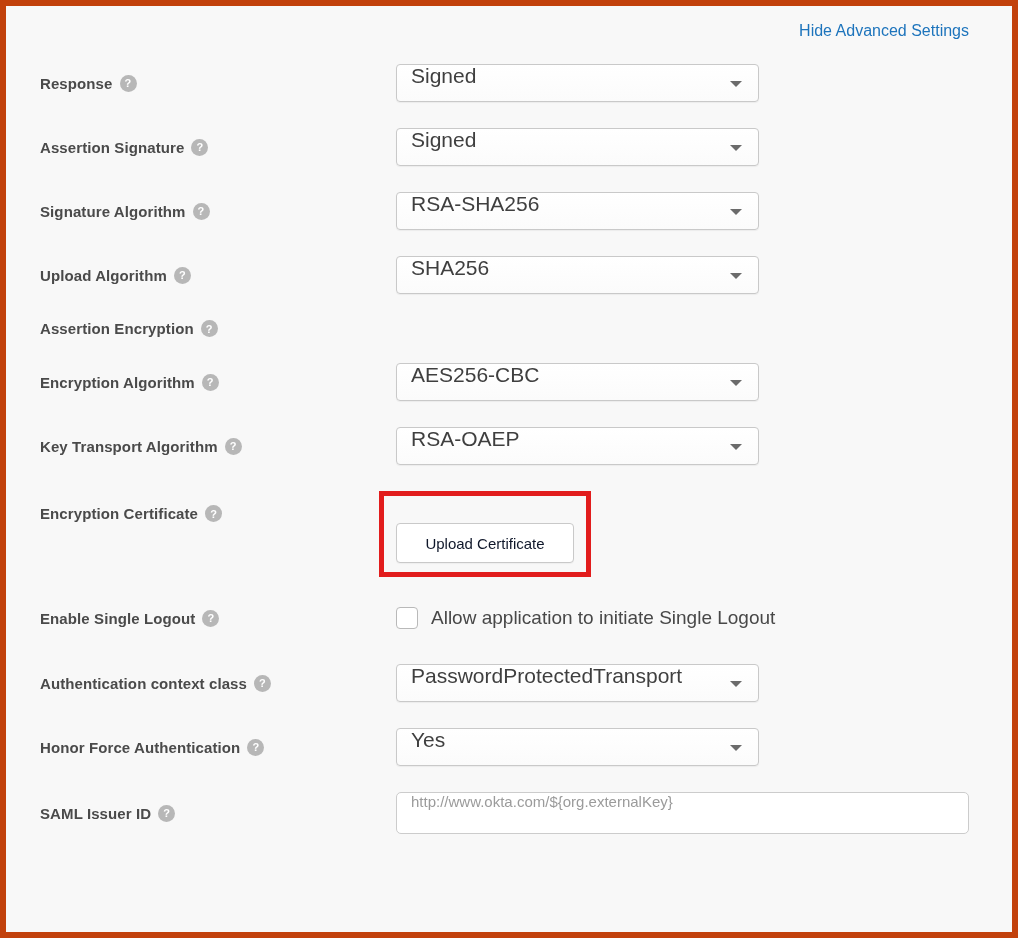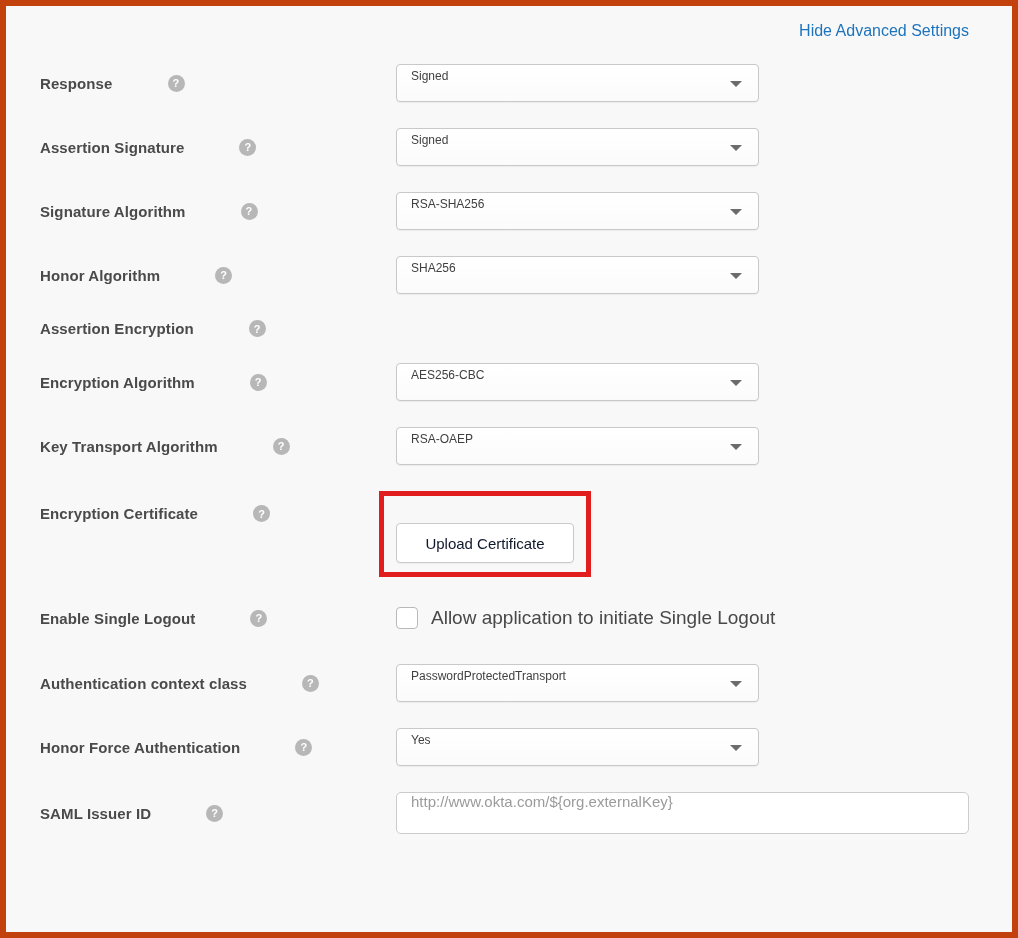--- a/index.html
+++ b/index.html
@@ -35,21 +35,20 @@
   }
   .row-label {
     width: 356px;
     flex: none;
     font-size: 15px;
     font-weight: bold;
     color: #4a4a4a;
     display: flex;
     align-items: flex-start;
     letter-spacing: .1px;
-    gap: 48px;
   }
   .help {
     display: inline-flex;
     align-items: center;
     justify-content: center;
     width: 17px; height: 17px;
     margin-left: 7px;
     border-radius: 50%;
     background: #b7b7b7;
     color: #ffffff;
@@ -62,21 +61,21 @@
     position: relative;
     width: 363px;
     height: 38px;
     background: linear-gradient(#ffffff, #fbfbfb);
     border: 1px solid #c9c9c9;
     border-radius: 4px;
     box-shadow: 0 1px 1px rgba(0,0,0,0.05);
     display: flex;
     align-items: center;
     padding: 0 36px 14px 14px;
-    font-size: 12px;
+    font-size: 21px;
     color: #3f3f3f;
     cursor: pointer;
   }
   .caret {
     position: absolute;
     right: 16px;
     top: 16px;
     width: 0; height: 0;
     border-left: 6px solid transparent;
     border-right: 6px solid transparent;
@@ -218,21 +217,21 @@
       <span class="help">?</span>
     </div>
     <div class="select">
       <span>RSA-SHA256</span>
       <span class="caret"></span>
     </div>
   </div>
 
   <div class="row">
     <div class="row-label">
-      <span>Honor Algorithm</span>
+      <span>Upload Algorithm</span>
       <span class="help">?</span>
     </div>
     <div class="select">
       <span>SHA256</span>
       <span class="caret"></span>
     </div>
   </div>
 
   <div class="row">
     <div class="row-label">

